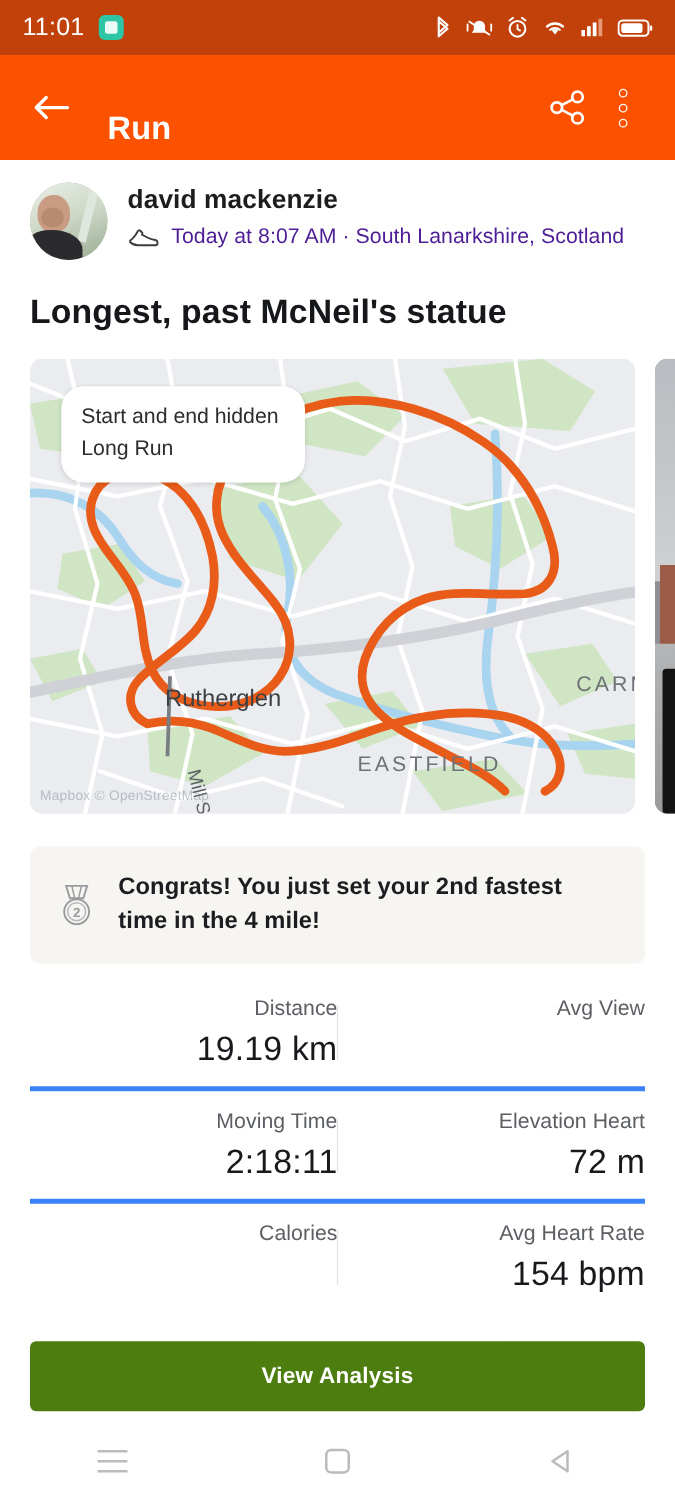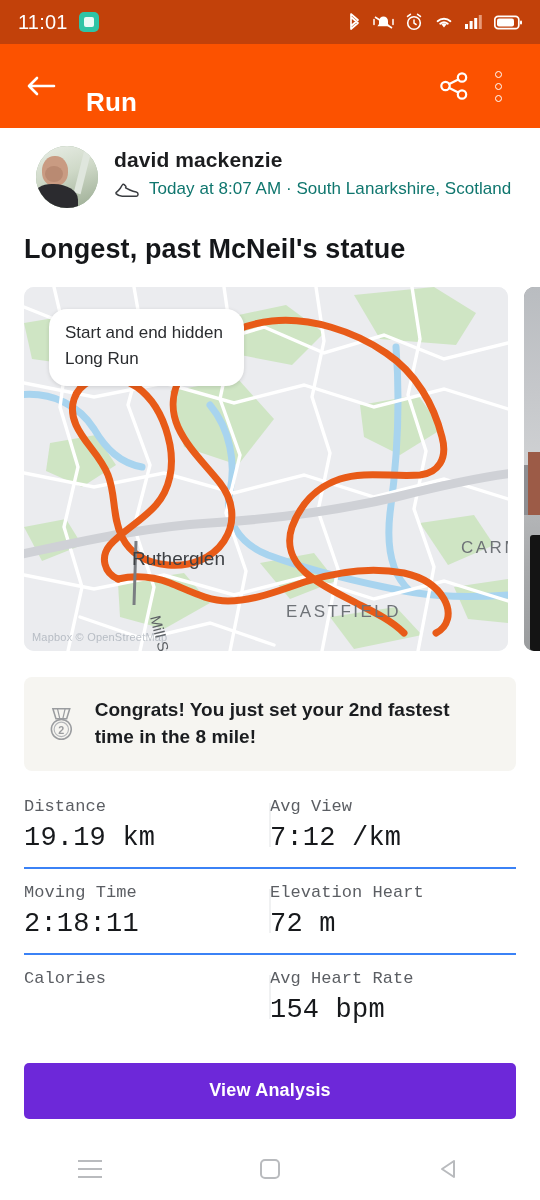--- a/index.html
+++ b/index.html
@@ -34,35 +34,35 @@
     display: flex; align-items: center; padding: 0 20px;
   }
   .back-btn { width: 42px; height: 42px; display:flex; align-items:center; justify-content:center; }
   .app-title { font-size: 26px; font-weight: 700; margin-left: 24px; letter-spacing: .2px; margin-top: 32px; }
   .bar-spacer { flex: 1; }
   .bar-action { width: 44px; height: 44px; display:flex; align-items:center; justify-content:center; }
   .kebab { display:flex; flex-direction:column; align-items:center; gap:5px; }
   .kebab b { width: 7px; height: 7px; border: 1.8px solid #fff; border-radius: 50%; display:block; }
 
   
-  .athlete { display: flex; align-items: flex-start; padding: 18px 24px 0 24px; margin-left: 12px; }
+  .athlete { display: flex; align-items: flex-start; padding: 18px 24px 0 24px; }
   .avatar {
     width: 62px; height: 62px; border-radius: 50%; overflow: hidden; flex: none;
     background: #9bb39a; position: relative;
   }
   .avatar .sky { position:absolute; inset:0; background: linear-gradient(160deg,#e9eee7 0%, #cfd9c8 45%, #9aab92 100%); }
   .avatar .head { position:absolute; left: 6px; top: 10px; width: 26px; height: 30px; border-radius: 48% 48% 45% 45%; background:#c99b82; }
   .avatar .face { position:absolute; left: 9px; top: 20px; width: 18px; height: 16px; border-radius: 50%; background:#b98a72; }
   .avatar .body { position:absolute; left: -2px; bottom: -4px; width: 44px; height: 28px; border-radius: 40% 55% 0 0; background:#2b2b2f; }
   .avatar .pole { position:absolute; right: 12px; top: 4px; width: 7px; height: 44px; background:#dfe6dd; transform: rotate(14deg); }
 
   .athlete-text { margin-left: 16px; padding-top: 2px; }
   .athlete-name { font-size: 21px; font-weight: 700; color: #1c1d1f; letter-spacing: .1px; }
   .meta-row { display: flex; align-items: center; margin-top: 7px; gap: 9px; }
-  .meta-text { font-size: 17px; color: #0f766e; letter-spacing: .05px; }
+  .meta-text { font-size: 17px; color: #4c1d95; letter-spacing: .05px; }
 
   
   .activity-title {
     font-size: 27px; font-weight: 700; color: #15171a;
     padding: 26px 24px 0 24px; letter-spacing: .1px;
   }
 
   
   .media-strip { position: relative; margin-top: 22px; height: 364px; padding-left: 24px; overflow: hidden; }
   .media-rail { display: flex; gap: 16px; height: 100%; }
@@ -95,32 +95,32 @@
   
   .achievement {
     margin: 26px 24px 0 24px; background: #F6F5F1; border-radius: 8px;
     display: flex; align-items: center; padding: 20px 22px; gap: 18px;
   }
   .achievement-text { font-size: 19px; line-height: 1.42; color: #1b1d20; font-weight: 600; letter-spacing: .05px; }
 
   
   .stats { margin: 12px 24px 0 24px; }
   .stat-row { display: flex; position: relative; padding: 14px 0 14px 0; }
-  .stat-row + .stat-row { border-top: 2px solid #3b82f6; }
-  .stat-cell { flex: 1; text-align: left; font-family: Liberation Mono, monospace; }
+  .stat-row + .stat-row { border-top: 4px solid #3b82f6; }
+  .stat-cell { flex: 1; text-align: right; }
   .stat-label { font-size: 17px; color: #5b5e63; letter-spacing: .05px; }
   .stat-value { font-size: 27px; color: #17191c; margin-top: 7px; letter-spacing: .2px; }
   .stat-divider {
     position: absolute; left: 50%; top: 50%; transform: translate(-50%,-50%);
     width: 1px; height: 44px; background: #e2e3e5;
   }
 
   
   .cta {
-    margin: 24px 24px 0 24px; height: 56px; background: #6d28d9;
+    margin: 24px 24px 0 24px; height: 56px; background: #4d7c0f;
     border-radius: 5px; color: #fff; font-size: 18px; font-weight: 700;
     display: flex; align-items: center; justify-content: center;
     letter-spacing: .2px; border: none; width: calc(100% - 48px);
     font-family: "Liberation Sans", sans-serif; cursor: pointer;
   }
 
   
   .nav-bar {
     position: absolute; left: 0; bottom: 0; width: 540px; height: 62px;
     background: #fff; display: flex; align-items: center;
@@ -305,33 +305,32 @@
   </div>
 
   <div class="achievement">
     <svg width="40" height="46" viewBox="0 0 40 46">
       <path d="M9 3 L31 3 L27 16 L13 16 Z" fill="none" stroke="#9a9c9f" stroke-width="2"></path>
       <path d="M15 3 L18 16 M25 3 L22 16" stroke="#9a9c9f" stroke-width="1.6"></path>
       <circle cx="20" cy="30" r="13" fill="none" stroke="#9a9c9f" stroke-width="2"></circle>
       <circle cx="20" cy="30" r="9.4" fill="none" stroke="#b4b6b9" stroke-width="1.5"></circle>
       <text x="20" y="36" text-anchor="middle" font-family="Liberation Sans, sans-serif" font-size="14" font-weight="bold" fill="#9a9c9f">2</text>
     </svg>
-    <div class="achievement-text">Congrats! You just set your 2nd fastest time in the 8 mile!</div>
+    <div class="achievement-text">Congrats! You just set your 2nd fastest time in the 4 mile!</div>
   </div>
 
   <div class="stats">
     <div class="stat-row">
       <div class="stat-cell">
         <div class="stat-label">Distance</div>
         <div class="stat-value">19.19 km</div>
       </div>
       <div class="stat-divider"></div>
       <div class="stat-cell">
         <div class="stat-label">Avg View</div>
-        <div class="stat-value">7:12 /km</div>
       </div>
     </div>
     <div class="stat-row">
       <div class="stat-cell">
         <div class="stat-label">Moving Time</div>
         <div class="stat-value">2:18:11</div>
       </div>
       <div class="stat-divider"></div>
       <div class="stat-cell">
         <div class="stat-label">Elevation Heart</div>

